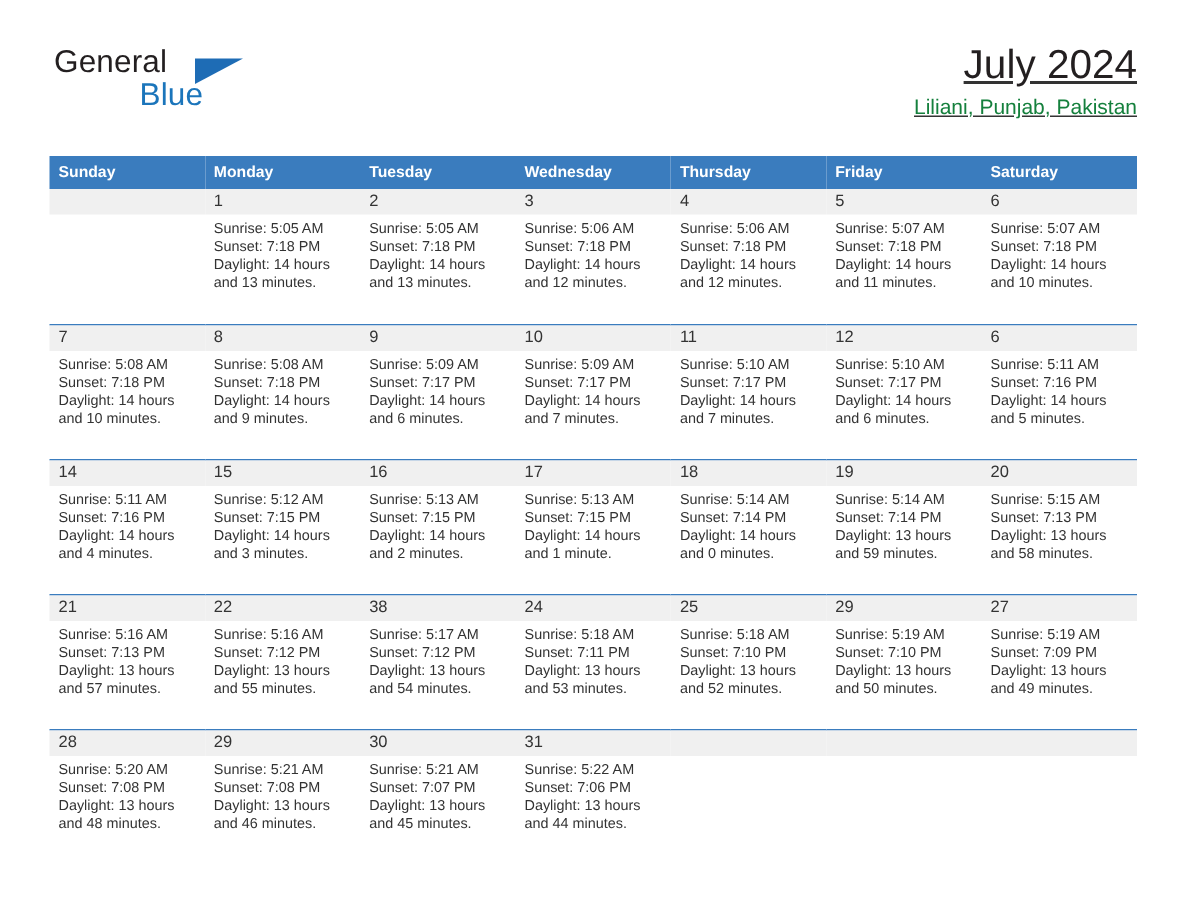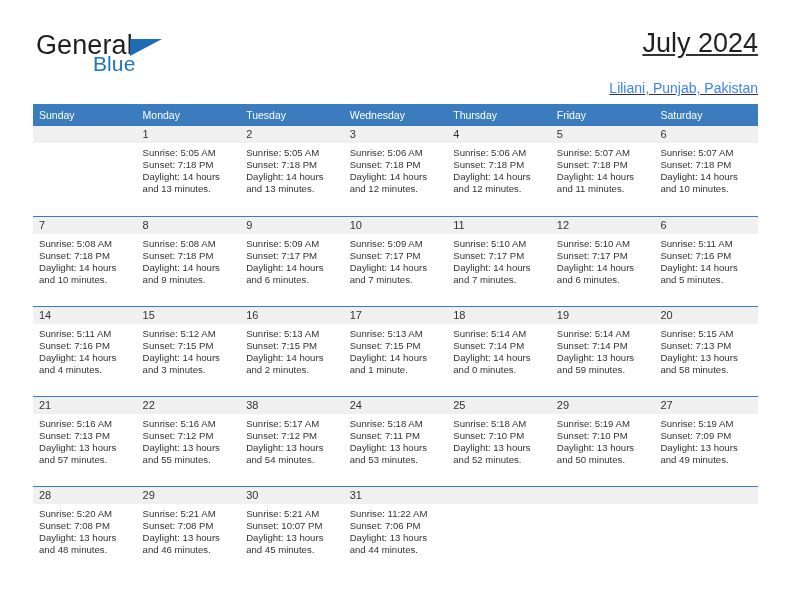--- a/index.html
+++ b/index.html
@@ -33,21 +33,21 @@
     position: absolute;
     left: 0;
     top: 0;
     width: 260px;
     height: 58px;
   }
   .brand-general {
     position: absolute;
     left: 3px;
     top: 0px;
-    font-size: 27px;
+    font-size: 21px;
     letter-spacing: 0.1px;
     color: #231f20;
     font-family: "Liberation Sans", sans-serif;
   }
   .brand-triangle {
     position: absolute;
     left: 97px;
     top: 9px;
     width: 0;
     height: 0;
@@ -72,41 +72,41 @@
     text-decoration: underline;
   }
   .cal-title {
     font-size: 27px;
     color: #231f20;
     line-height: 34px;
     white-space: nowrap;
   }
   .cal-subtitle {
     font-size: 14px;
-    color: #3b82f6;
+    color: #15803d;
     line-height: 20px;
-    margin-top: 18px;
+    margin-top: 1px;
     white-space: nowrap;
     text-align: center;
   }
 
   
   .calendar {
     position: absolute;
     left: 33px;
     top: 104px;
     width: 725px;
     border-collapse: collapse;
     table-layout: fixed;
   }
   .calendar th {
     background: #3a7cbe;
     color: #ffffff;
     font-size: 10.5px;
-    font-weight: normal;
+    font-weight: bold;
     text-align: left;
     padding: 5px 0 5px 6px;
     height: 12px;
     line-height: 12px;
   }
   .calendar td {
     vertical-align: top;
     padding: 0;
     width: 103.57px;
   }
@@ -504,31 +504,31 @@
                 <div>Daylight: 13 hours</div>
                 <div>and 46 minutes.</div>
               </div>
             </div>
           </td>
           <td>
             <div class="daycell">
               <div class="daynum-strip">30</div>
               <div class="dayinfo">
                 <div>Sunrise: 5:21 AM</div>
-                <div>Sunset: 10:07 PM</div>
+                <div>Sunset: 7:07 PM</div>
                 <div>Daylight: 13 hours</div>
                 <div>and 45 minutes.</div>
               </div>
             </div>
           </td>
           <td>
             <div class="daycell">
               <div class="daynum-strip">31</div>
               <div class="dayinfo">
-                <div>Sunrise: 11:22 AM</div>
+                <div>Sunrise: 5:22 AM</div>
                 <div>Sunset: 7:06 PM</div>
                 <div>Daylight: 13 hours</div>
                 <div>and 44 minutes.</div>
               </div>
             </div>
           </td>
           <td>
             <div class="daycell empty">
               <div class="daynum-strip"></div>
             </div>

